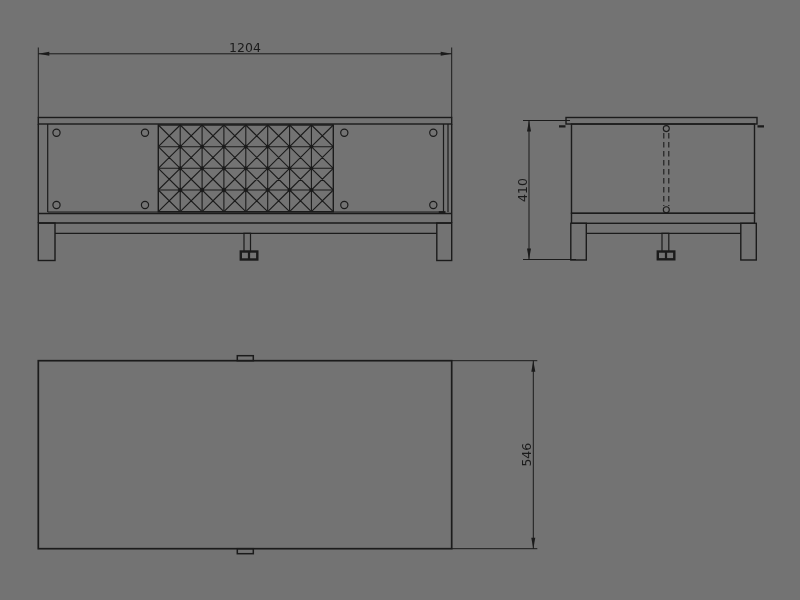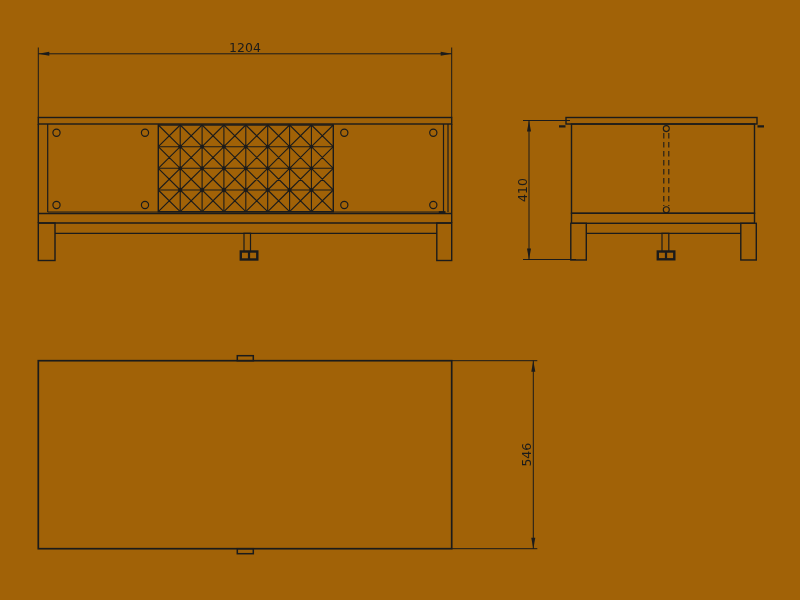--- a/index.html
+++ b/index.html
@@ -1,17 +1,17 @@
 <!DOCTYPE html>
 <html><head>
 <meta charset="utf-8">
 <style>
   html,body{margin:0;padding:0;}
   body{background:#ffffff;font-family:"DejaVu Sans",sans-serif;}
-  .canvas{position:relative;width:800px;height:600px;background:#a16207;overflow:hidden;}
+  .canvas{position:relative;width:800px;height:600px;background:#737373;overflow:hidden;}
   svg{display:block;}
   text{font-family:"DejaVu Sans","Liberation Sans",sans-serif;font-size:12.5px;}
 </style>
 </head>
 <body>
 
 <div class="canvas">
 <svg width="800" height="600" viewBox="0 0 800 600">
 
   <g stroke="#1b1b1b" fill="none">

